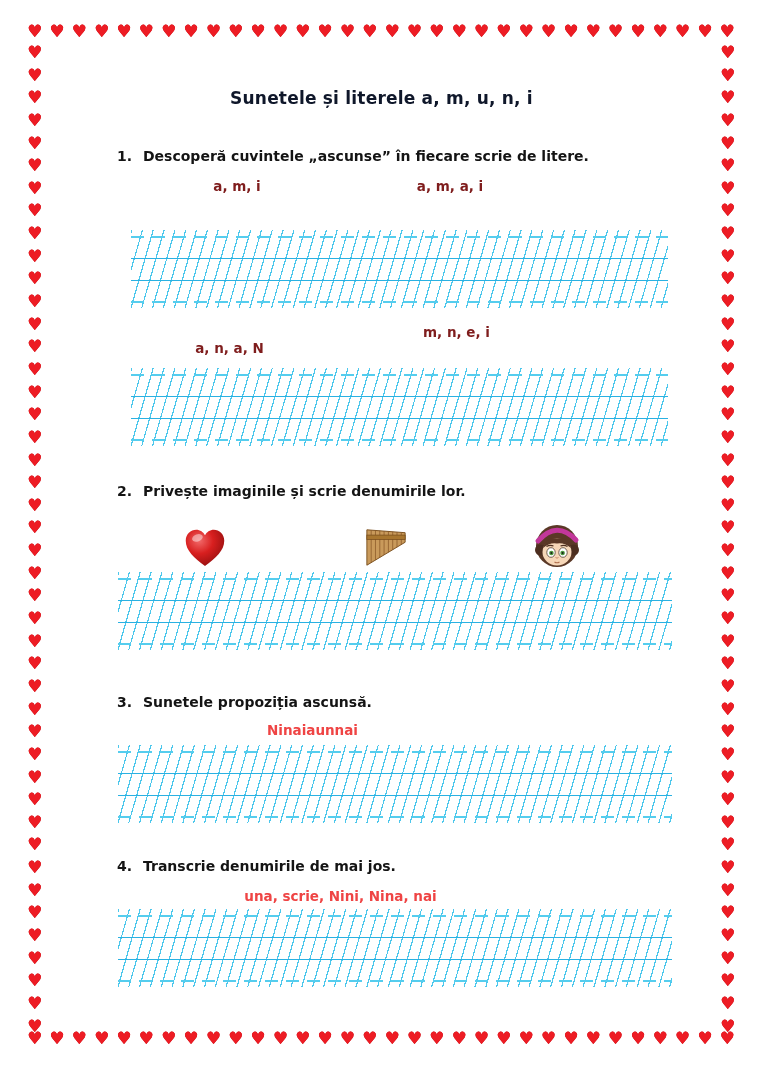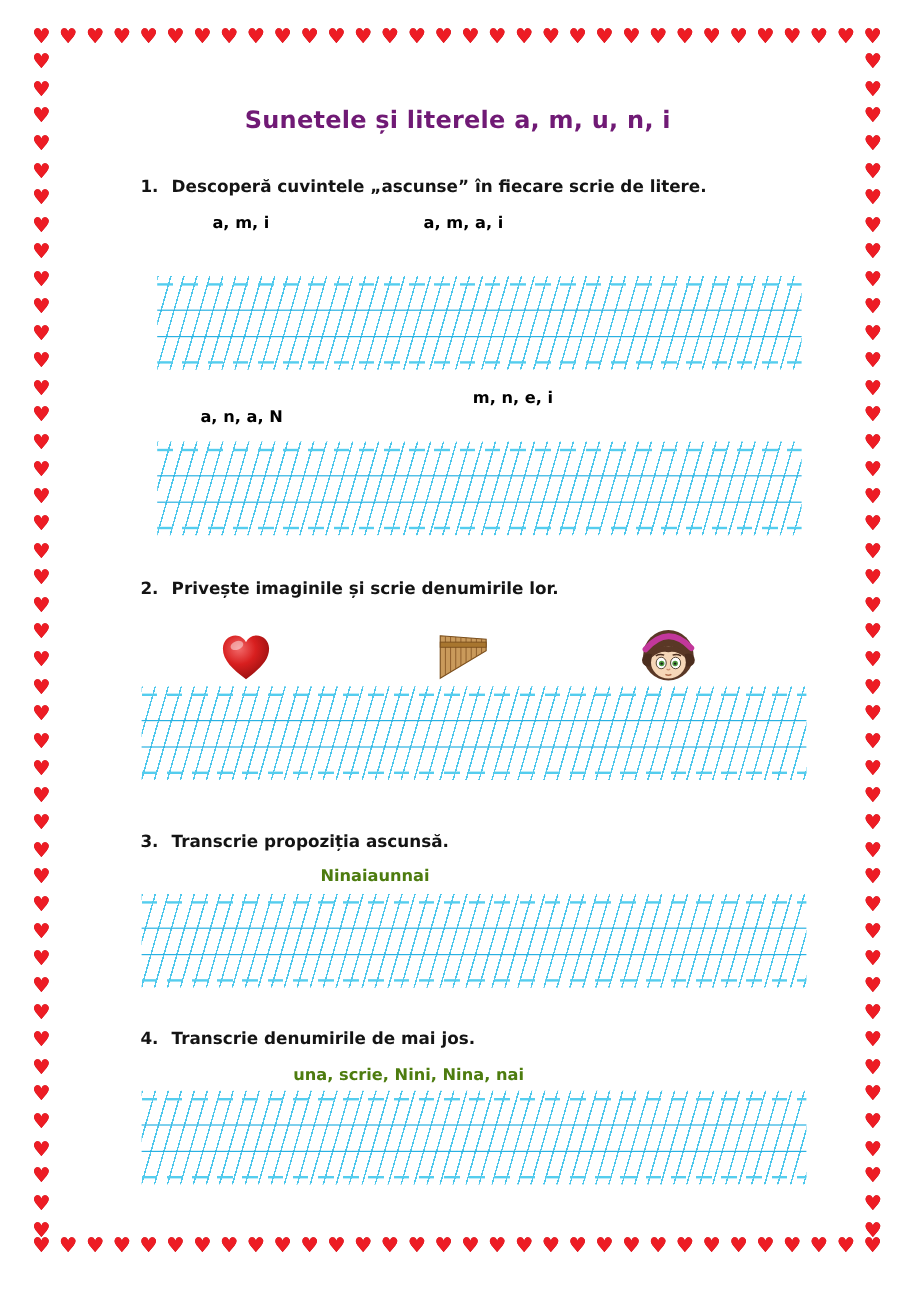--- a/index.html
+++ b/index.html
@@ -11,26 +11,26 @@
   .hearts{position:absolute;display:flex;justify-content:space-between;pointer-events:none;}
   .hearts span{color:#ed1c24;font-size:17px;line-height:1;width:17px;height:17px;text-align:center;
     text-shadow:0 0 0.5px #b30f14;}
   .hearts.h-top{left:26px;right:27px;top:23px;height:17px;flex-direction:row;}
   .hearts.h-bottom{left:26px;right:27px;top:1030px;height:17px;flex-direction:row;}
   .hearts.h-left{left:26px;top:44px;bottom:44px;width:17px;flex-direction:column;}
   .hearts.h-right{right:27px;top:44px;bottom:44px;width:17px;flex-direction:column;}
   
   .title{
     position:absolute;left:0;right:0;top:88px;margin:0;text-align:center;
-    font-size:20px;font-weight:bold;color:#701a75;letter-spacing:.2px;
+    font-size:17px;font-weight:bold;color:#0f172a;letter-spacing:.2px;
   }
   .heading{position:absolute;left:117px;display:flex;font-size:14px;font-weight:bold;color:#141414;}
   .heading .num{width:26px;flex:0 0 26px;}
-  .series{position:absolute;font-size:13.5px;font-weight:bold;color:#000000;text-align:left;}
-  .word-line{position:absolute;font-size:13.5px;font-weight:bold;color:#4d7c0f;text-align:center;}
+  .series{position:absolute;font-size:13.5px;font-weight:bold;color:#7f1d1d;text-align:center;}
+  .word-line{position:absolute;font-size:13.5px;font-weight:bold;color:#ef4444;text-align:center;}
   
   .ruled{
     position:absolute;height:78px;
     background-image:
       linear-gradient(#2ab1e2,#2ab1e2),
       linear-gradient(#2ab1e2,#2ab1e2),
       repeating-linear-gradient(to right,#55cdee 0 13px,rgba(0,0,0,0) 13px 21px),
       repeating-linear-gradient(to right,#55cdee 0 13px,rgba(0,0,0,0) 13px 21px),
       repeating-linear-gradient(106deg,#4cc7ec 0 1.2px,rgba(0,0,0,0) 1.2px 10.4px);
     background-size:100% 1.4px,100% 1.4px,100% 2px,100% 2px,100% 100%;
@@ -207,21 +207,21 @@
     </div>
 
   <h1 class="title">Sunetele și literele a, m, u, n, i</h1>
 
   <div class="heading" style="top:148px;">
     <span class="num">1.</span>
     <span>Descoperă cuvintele „ascunse” în fiecare scrie de litere.</span>
   </div>
 
   <div class="series" style="left:177px;top:178px;width:120px;">a, m, i</div>
-  <div class="series" style="left:353px;top:178px;width:120px;">a, m, a, i</div>
+  <div class="series" style="left:390px;top:178px;width:120px;">a, m, a, i</div>
 
   <div class="ruled" style="left:131px;top:230px;width:537px;"></div>
 
   <div class="series" style="left:167px;top:340px;width:125px;">a, n, a, N</div>
   <div class="series" style="left:394px;top:324px;width:125px;">m, n, e, i</div>
 
   <div class="ruled" style="left:131px;top:368px;width:537px;"></div>
 
   <div class="heading" style="top:483px;">
     <span class="num">2.</span>
@@ -275,21 +275,21 @@
       <path d="M26.5,25 Q30,23.5 33.5,25.5" fill="none" stroke="#4c2e1f" stroke-width="1.2"></path>
       <path d="M21.5,36.5 Q23,37.8 24.5,36.5" fill="none" stroke="#c98b6b" stroke-width="1"></path>
       <path d="M20.5,41 Q23,42.5 25.5,41" fill="none" stroke="#b0704f" stroke-width="1.2"></path>
     </svg>
   </div>
 
   <div class="ruled" style="left:118px;top:572px;width:554px;"></div>
 
   <div class="heading" style="top:694px;">
     <span class="num">3.</span>
-    <span>Transcrie propoziția ascunsă.</span>
+    <span>Sunetele propoziția ascunsă.</span>
   </div>
   <div class="word-line" style="left:215px;top:722px;width:195px;">Ninaiaunnai</div>
 
   <div class="ruled" style="left:118px;top:745px;width:554px;"></div>
 
   <div class="heading" style="top:858px;">
     <span class="num">4.</span>
     <span>Transcrie denumirile de mai jos.</span>
   </div>
   <div class="word-line" style="left:208px;top:888px;width:265px;">una, scrie, Nini, Nina, nai</div>

